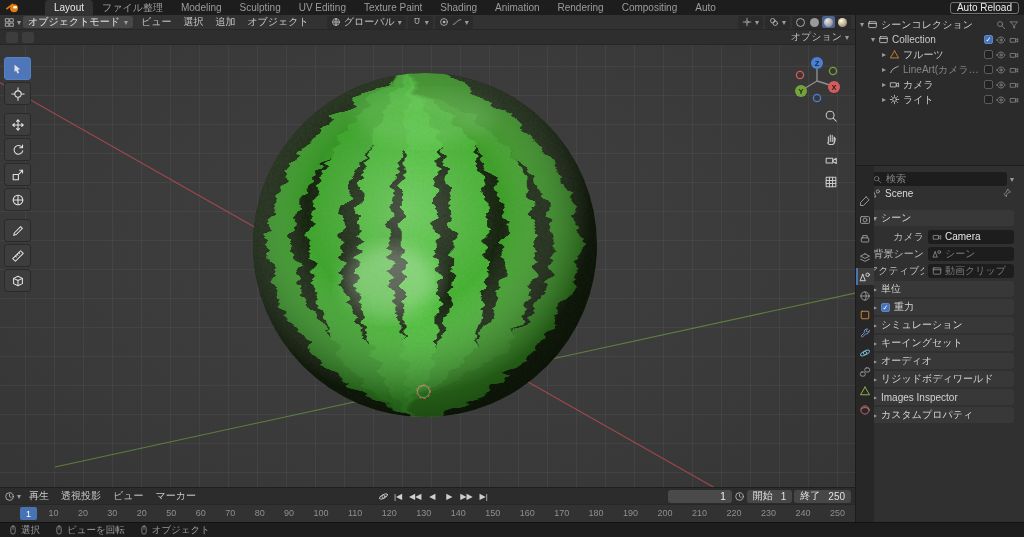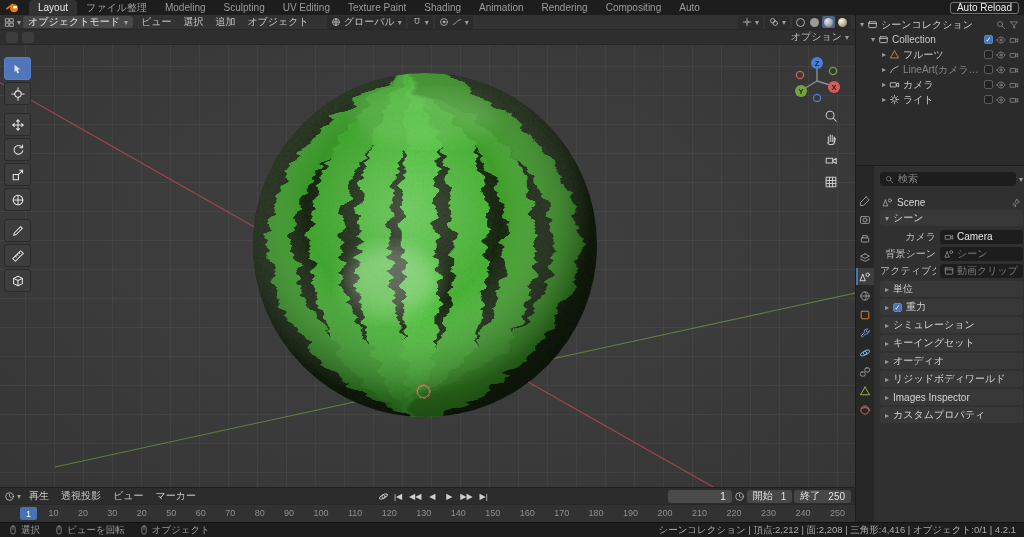--- a/index.html
+++ b/index.html
@@ -6,21 +6,21 @@
   html,body{width:1024px;height:537px;overflow:hidden}
   body{background:#1d1d1d;font-family:"Liberation Sans","DejaVu Sans",sans-serif;font-size:10px;color:#cfcfcf}
   :root{--accent:#4772b3}
   .icon{display:inline-flex;align-items:center;justify-content:center;line-height:0}
   .icon svg{stroke:currentColor;fill:none;stroke-width:1.2;stroke-linecap:round;stroke-linejoin:round}
 
   
   .topbar{height:15px;display:flex;align-items:stretch;background:#1d1d1d;padding-left:3px}
   .logo{width:18px;display:flex;align-items:center;justify-content:center}
   .menu-item{padding:0 7px;display:flex;align-items:center;color:#c6c6c6;white-space:nowrap}
-  .tabs{display:flex;margin-left:8px}
+  .tabs{display:flex;margin-left:24px}
   .tab{padding:0 9px;display:flex;align-items:center;color:#9c9c9c;white-space:nowrap;border-radius:4px 4px 0 0}
   .tab.active{background:#323232;color:#e8e8e8}
   .topbar-right{margin-left:auto;display:flex;align-items:center;gap:5px;padding-right:5px}
   .btn-outline{border:1px solid #747474;border-radius:3px;height:12px;display:flex;align-items:center;padding:0 6px;color:#ececec;white-space:nowrap}
 
   
   .main{display:flex;height:507px}
   .left-col{width:855px;display:flex;flex-direction:column}
   .right-col{width:169px;background:#303030;border-left:1px solid #1c1c1c;display:flex;flex-direction:column}
 
@@ -74,24 +74,24 @@
   .o-row .rightside{margin-left:auto;display:flex;align-items:center;gap:3px;color:#8f8f8f}
   .o-row.muted .lbl{color:#858585}
   .cbx{width:9px;height:9px;border-radius:2px;background:#222;border:1px solid #5a5a5a;display:flex;align-items:center;justify-content:center;font-size:7px;color:#fff;line-height:1}
   .cbx.checked{background:var(--accent);border-color:#5b87c9}
 
   
   .props{flex:1;position:relative;background:#303030;border-top:1px solid #1c1c1c}
   .ptabs{position:absolute;left:0;top:0;bottom:0;width:18px;background:#272727;display:flex;flex-direction:column;align-items:center;padding-top:26px;gap:2px}
   .ptab{width:18px;height:17px;display:flex;align-items:center;justify-content:center;color:#9f9f9f}
   .ptab.active{background:#3d3d3d;color:#e2e2e2;box-shadow:inset 2px 0 0 var(--accent)}
-  .props-content{margin-left:20px;padding:4px 1px 0 4px}
+  .props-content{margin-left:8px;padding:4px 10px 0 4px}
   .search-row{display:flex;align-items:center;gap:3px;height:18px}
   .search-chip{flex:1;background:#1d1d1d;border-radius:3px;height:14px;display:flex;align-items:center;gap:4px;padding:0 5px;color:#888}
-  .breadcrumb-row{display:flex;align-items:flex-end;gap:4px;height:20px;color:#dadada;padding:0 2px}
+  .breadcrumb-row{display:flex;align-items:flex-start;gap:4px;height:20px;color:#dadada;padding:0 2px}
   .breadcrumb-row .icon{color:#a8a8a8}
   .section{height:16px;background:#383838;border-radius:3px;margin:2px 0;display:flex;align-items:center;gap:4px;padding:0 5px;color:#d4d4d4;white-space:nowrap}
   .prop-row{display:flex;align-items:center;gap:4px;height:17px}
   .prop-label{width:56px;text-align:right;color:#bdbdbd;white-space:nowrap;overflow:hidden;flex:none}
   .field{flex:1;background:#1d1d1d;border-radius:3px;height:14px;display:flex;align-items:center;gap:3px;padding:0 4px;color:#e5e5e5;min-width:0}
   .field .icon{color:#9a9a9a;flex:none}
   .field .val{overflow:hidden;text-overflow:ellipsis;white-space:nowrap}
   .field .ghost{color:#7a7a7a}
   .field .x{margin-left:auto;color:#9a9a9a}
 
@@ -854,14 +854,13 @@
       <span class="hint">
         <span class="icon">
           <svg width="10" height="10" viewBox="0 0 16 16">
             <rect x="4.5" y="1.5" width="7" height="13" rx="3.5"></rect>
             <path d="M8 1.5v5.5"></path>
           </svg>
         </span>
         <span>オブジェクト</span>
       </span>
     </span>
-  <span class="status-info">シーンコレクション | 頂点:2,212 | 面:2,208 | 三角形:4,416 | オブジェクト:0/1 | 4.2.1</span>
 </div>
 
 </body></html>

